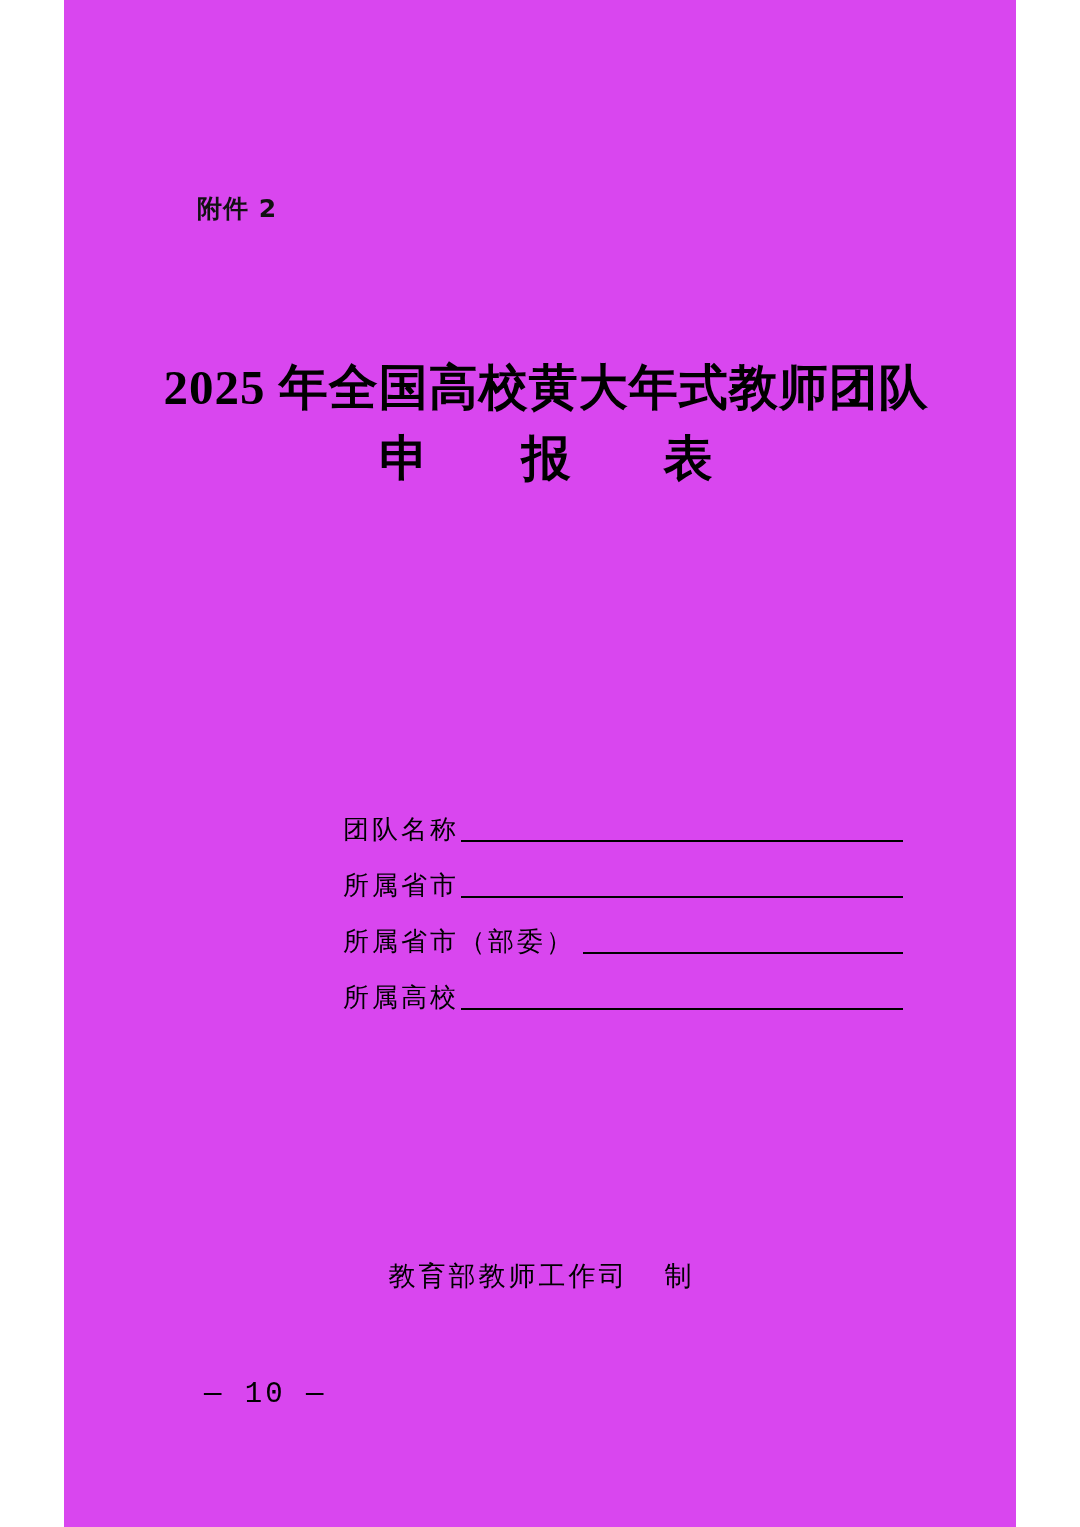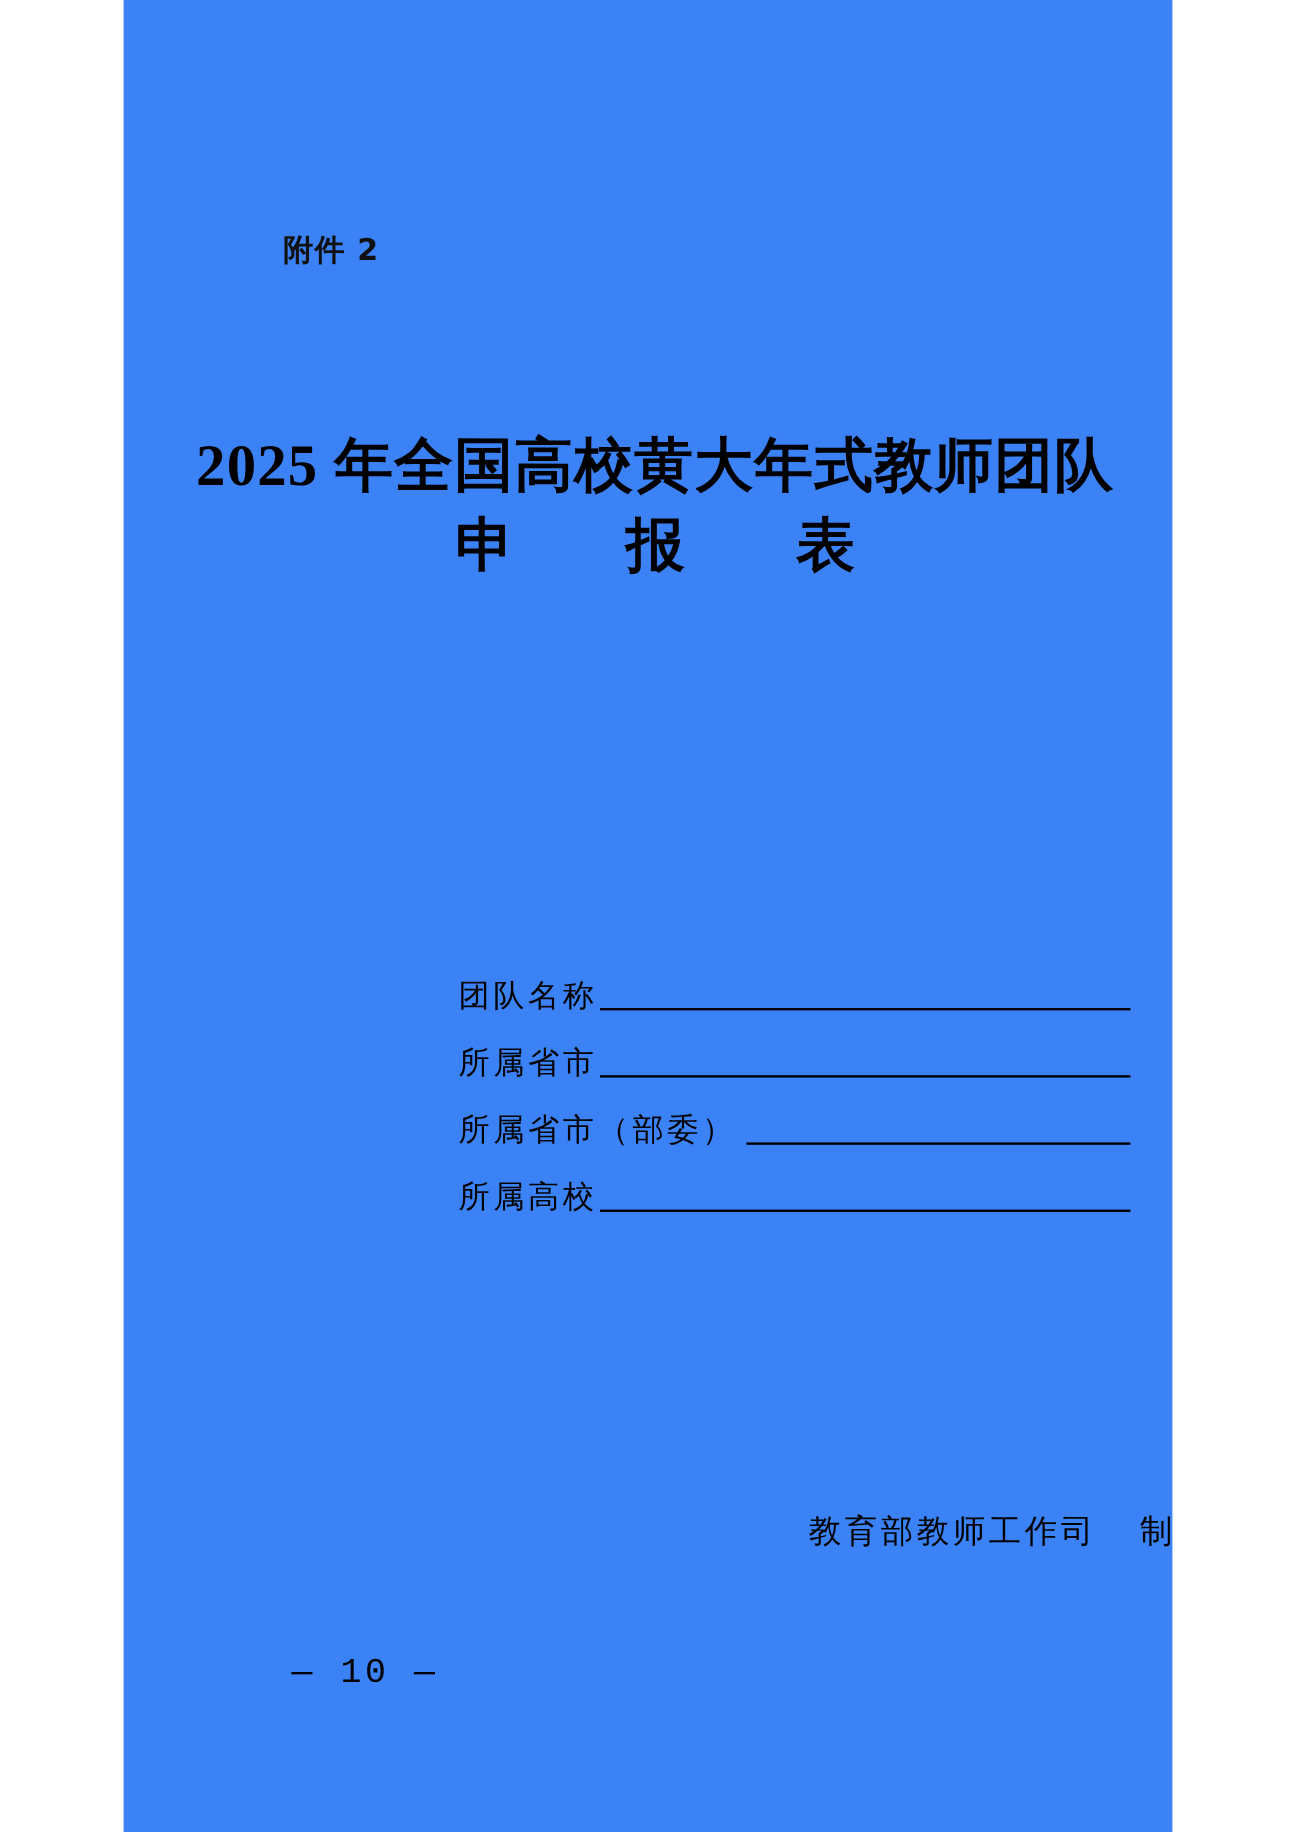--- a/index.html
+++ b/index.html
@@ -2,23 +2,23 @@
 <html lang="zh"><head>
 <meta charset="utf-8">
 <style>
   html, body {
     margin: 0;
     padding: 0;
     background: #ffffff;
   }
   .page {
     position: relative;
-    width: 874px;
+    width: 952px;
     height: 1527px;
-    background: #3b82f6;
+    background: #d946ef;
     margin: 0 auto;
     overflow: hidden;
     font-family: "Liberation Serif", "DejaVu Serif", serif;
     color: #000000;
   }
 
   
   .attachment-label {
     position: absolute;
     left: 133px;
@@ -44,21 +44,20 @@
     font-size: 49px;
     line-height: 1.45;
     letter-spacing: 1px;
     color: #000;
     white-space: pre;
     margin-left: 12px;
   }
   .title-line.second {
     letter-spacing: 22px;
     padding-left: 22px;
-    font-family: Liberation Mono, monospace;
   }
 
   
   .fields {
     position: absolute;
     left: 279px;
     top: 812px;
     width: 560px;
   }
   .field-row {
@@ -84,21 +83,21 @@
   .field-rule.narrow {
     margin-left: 8px;
   }
 
   
   .issuer {
     position: absolute;
     left: 0;
     right: 0;
     top: 1258px;
-    text-align: right;
+    text-align: center;
     font-family: "Liberation Serif", "DejaVu Serif", serif;
     font-size: 27px;
     letter-spacing: 3px;
   }
   .issuer .maker {
     margin-left: 36px;
     letter-spacing: 0;
   }
 
   

